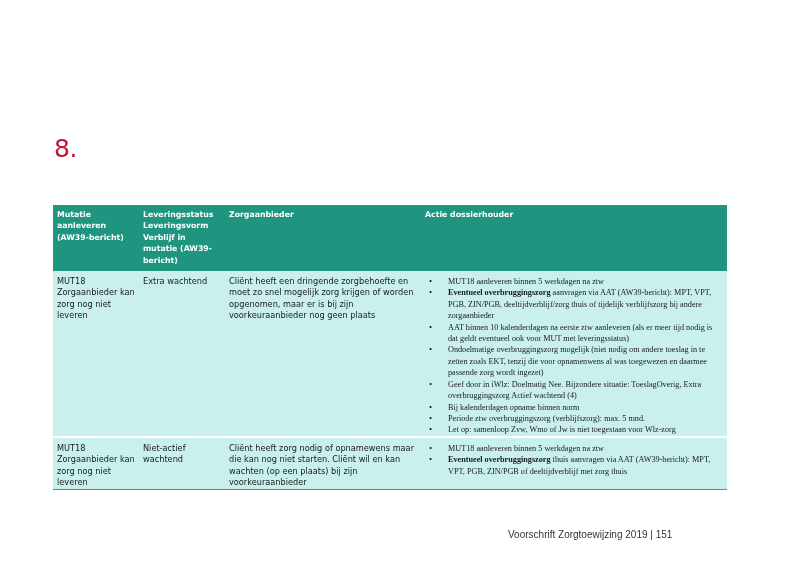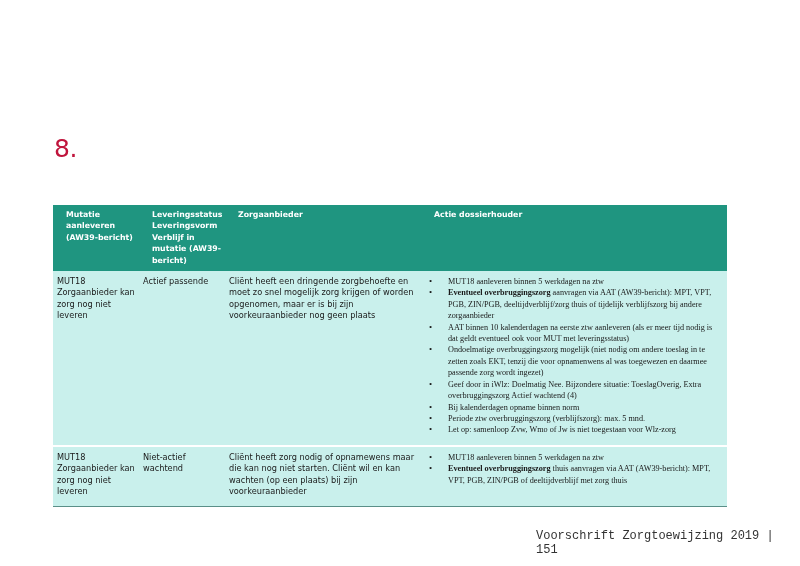--- a/index.html
+++ b/index.html
@@ -21,40 +21,40 @@
       font-family: "DejaVu Sans", sans-serif; font-size: 8.2px; line-height: 11.4px;
     }
     table.status-table col.c1 { width: 86px; }
     table.status-table col.c2 { width: 86px; }
     table.status-table col.c3 { width: 196px; }
     table.status-table col.c4 { width: 306px; }
 
     thead th {
       background: #1f9580; color: #ffffff; font-weight: bold;
       text-align: left; vertical-align: top;
-      padding: 4px 4px 5px 13px; height: 52px;
+      padding: 4px 4px 5px 4px; height: 52px;
       font-size: 7.8px;
     }
     tbody td {
       background: #c9f0ec; vertical-align: top;
-      padding: 5px 4px 9px 4px;
+      padding: 5px 4px 0 4px;
     }
     tbody tr.row1 td { height: 166px; border-bottom: 2px solid #ffffff; }
     tbody tr.row2 td { height: 50px; border-bottom: 1.5px solid #5a8f88; }
 
     ul.actions { list-style: none; font-family: Liberation Serif, serif; }
     ul.actions li { position: relative; padding-left: 23px; }
     ul.actions li::before {
       content: "\2022"; position: absolute; left: 4px; top: 0; font-size: 9px;
     }
     ul.actions li b { font-weight: bold; }
 
     .footer {
-      position: absolute; left: 536px; top: 529px;
-      font-family: Liberation Mono, monospace; font-size: 12px; color: #333;
+      position: absolute; left: 508px; top: 529px;
+      font-family: Liberation Sans, sans-serif; font-size: 10px; color: #333;
     }
   </style>
 </head>
 <body>
 
 <h1 class="chapter-title">
   <span class="num">8.</span>
 </h1>
 
 <table class="status-table">
@@ -68,21 +68,21 @@
     <tr>
       <th>Mutatie aanleveren (AW39-bericht)</th>
       <th>Leveringsstatus Leveringsvorm Verblijf in mutatie (AW39-bericht)</th>
       <th>Zorgaanbieder</th>
       <th>Actie dossierhouder</th>
     </tr>
   </thead>
   <tbody>
     <tr class="row1">
       <td>MUT18 Zorgaanbieder kan zorg nog niet leveren</td>
-      <td>Actief passende</td>
+      <td>Extra wachtend</td>
       <td>Cliënt heeft een dringende zorgbehoefte en moet zo snel mogelijk zorg krijgen of worden opgenomen, maar er is bij zijn voorkeuraanbieder nog geen plaats</td>
       <td>
         <ul class="actions">
           <li><b></b><span>MUT18 aanleveren binnen 5 werkdagen na ztw</span></li>
           <li><b>Eventueel overbruggingszorg</b><span> aanvragen via AAT (AW39-bericht): MPT, VPT, PGB, ZIN/PGB, deeltijdverblijf/zorg thuis of tijdelijk verblijfszorg bij andere zorgaanbieder</span></li>
           <li><b></b><span>AAT binnen 10 kalenderdagen na eerste ztw aanleveren (als er meer tijd nodig is dat geldt eventueel ook voor MUT met leveringsstatus)</span></li>
           <li><b></b><span>Ondoelmatige overbruggingszorg mogelijk (niet nodig om andere toeslag in te zetten zoals EKT, tenzij die voor opnamenwens al was toegewezen en daarmee passende zorg wordt ingezet)</span></li>
           <li><b></b><span>Geef door in iWlz: Doelmatig Nee. Bijzondere situatie: ToeslagOverig, Extra overbruggingszorg Actief wachtend (4)</span></li>
           <li><b></b><span>Bij kalenderdagen opname binnen norm</span></li>
           <li><b></b><span>Periode ztw overbruggingszorg (verblijfszorg): max. 5 mnd.</span></li>

